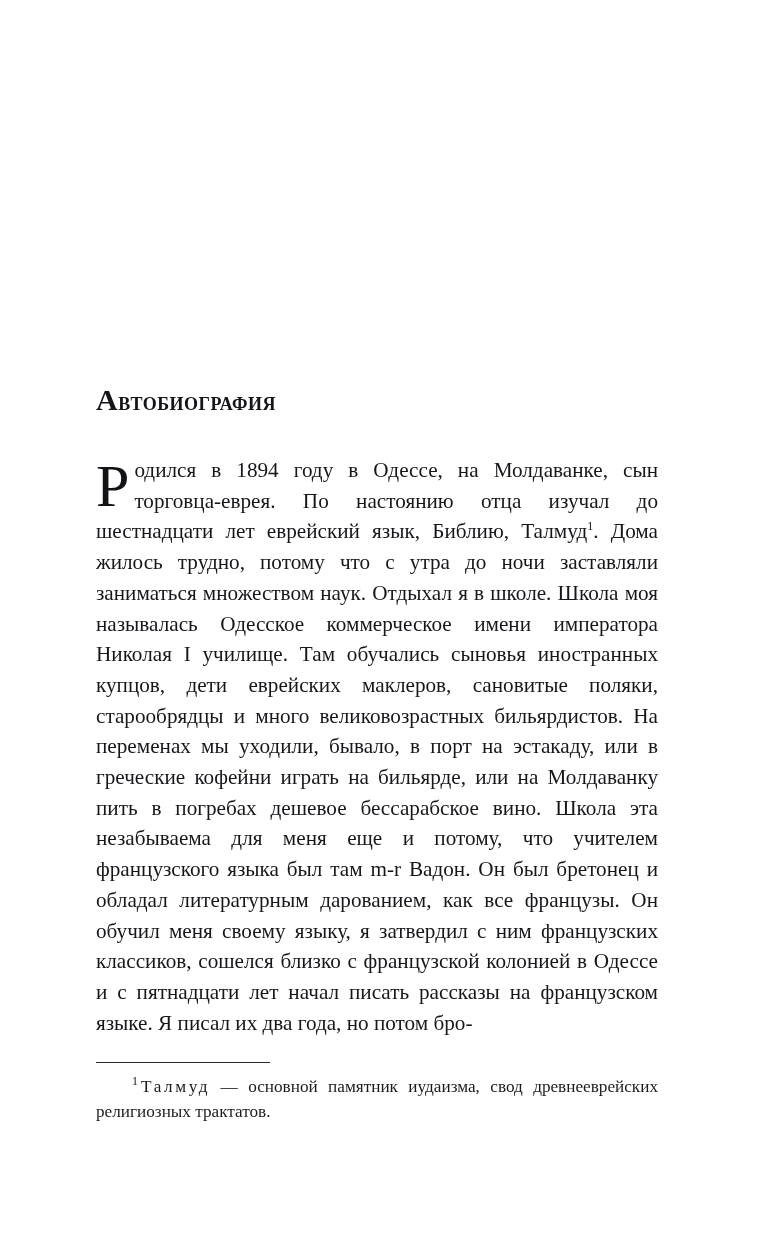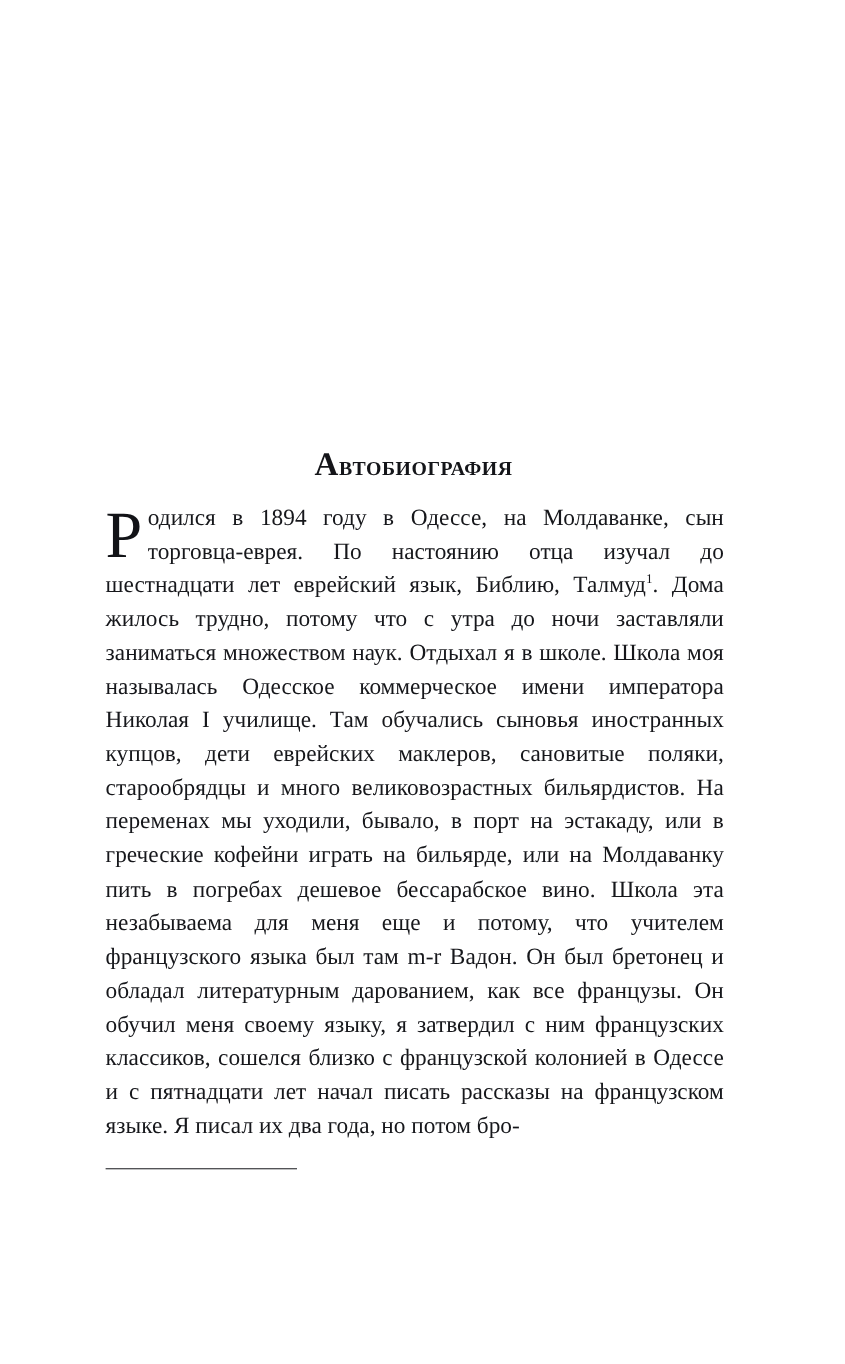--- a/index.html
+++ b/index.html
@@ -18,24 +18,23 @@
   }
   .content {
     position: absolute;
     left: 96px;
     top: 0;
     width: 560px;
     height: 1240px;
   }
   .chapter-title {
     position: absolute;
-    top: 389px;
+    top: 366px;
     left: 0;
     width: 560px;
-    text-align: center;
     font-size: 26px;
     letter-spacing: 0.5px;
     font-variant: small-caps;
     text-transform: none;
     color: #141519;
   }
   .chapter-title .first-cap {
     font-size: 30px;
   }
   .body-text {
@@ -105,15 +104,18 @@
     <h1 class="chapter-title">
       <span class="first-cap">А</span><span>втобиография</span>
     </h1>
 
     <div class="body-text">
       <span class="dropcap">Р</span><span>одился в 1894 году в Одессе, на Молдаванке, сын торговца-еврея. По настоянию отца изучал до шестнадцати лет еврейский язык, Библию, Талмуд</span><sup class="fn">1</sup><span>. Дома жилось трудно, потому что с утра до ночи заставляли заниматься множеством наук. Отдыхал я в школе. Школа моя называлась Одесское коммерческое имени императора Николая I училище. Там обучались сыновья иностранных купцов, дети еврейских маклеров, сановитые поляки, старообрядцы и много великовозрастных бильярдистов. На переменах мы уходили, бывало, в порт на эстакаду, или в греческие кофейни играть на бильярде, или на Молдаванку пить в погребах дешевое бессарабское вино. Школа эта незабываема для меня еще и потому, что учителем французского языка был там m-r Вадон. Он был бретонец и обладал литературным дарованием, как все французы. Он обучил меня своему языку, я затвердил с ним французских классиков, сошелся близко с французской колонией в Одессе и с пятнадцати лет начал писать рассказы на французском языке. Я писал их два года, но потом бро-</span>
     </div>
 
     <div class="footnote-rule"></div>
 
+    <div class="footnote">
+      <span class="indent"></span><span class="fn-marker">1</span><span class="spaced">Талмуд</span><span> — основной памятник иудаизма, свод древнееврейских религиозных трактатов.</span>
+    </div>
 
   </div>
 </div>
 
 </body></html>

